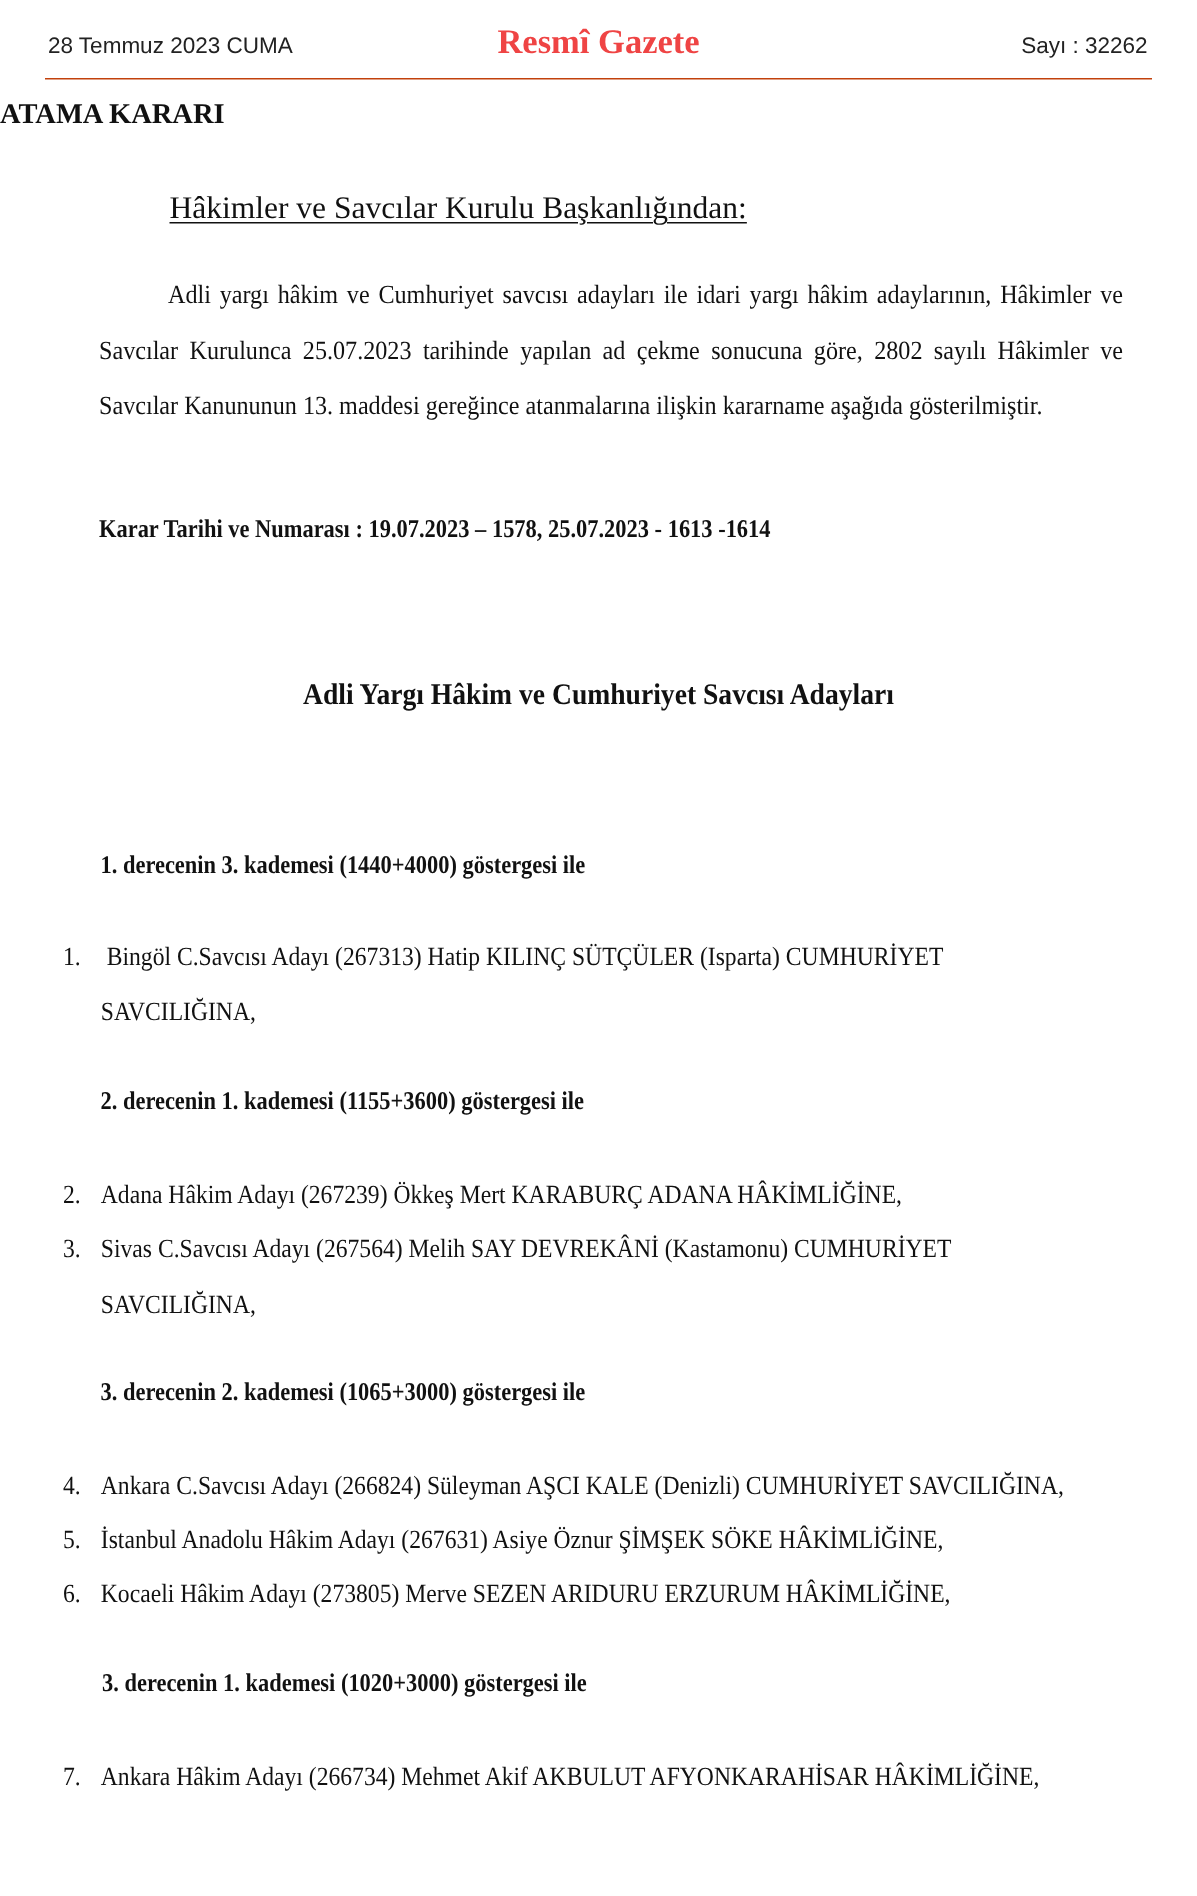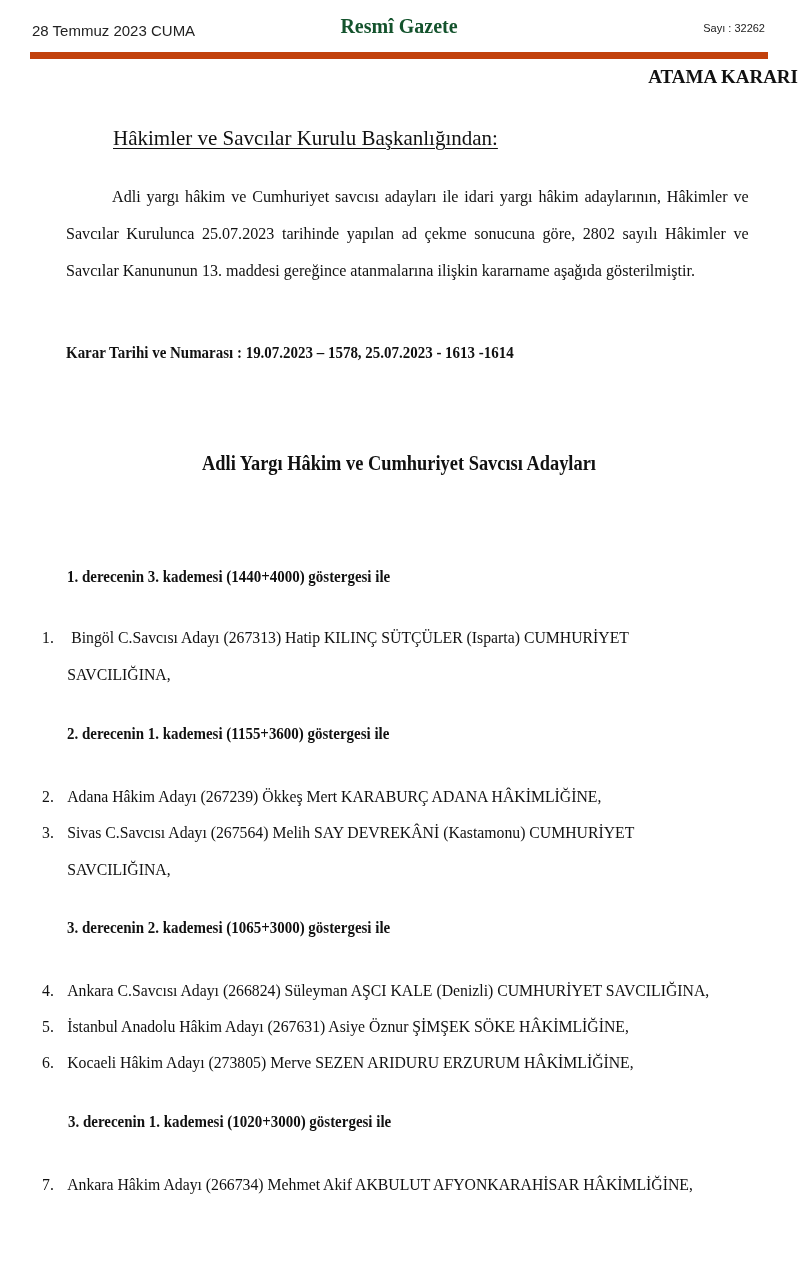--- a/index.html
+++ b/index.html
@@ -1,21 +1,21 @@
 <!DOCTYPE html>
 <html><head>
   <meta charset="utf-8">
   <style>
     html, body { margin: 0; padding: 0; background: #ffffff; }
     body { width: 798px; height: 1264px; position: relative; overflow: hidden; color: #111; }
-    .header { position: absolute; left: 30px; top: 0; width: 738px; height: 52px; border-bottom: 7px solid #c2410c; }
+    .header { position: absolute; left: 30px; top: 0; width: 738px; height: 52px; border-bottom: 1px solid #c2410c; }
     .hdr-date { position: absolute; left: 2px; top: 22px; font-family: "Liberation Sans", sans-serif; font-size: 15px; color: #222; }
-    .hdr-title { position: absolute; left: 0; right: 0; top: 15px; text-align: center; font-family: "Liberation Serif", serif; font-weight: bold; font-size: 20px; color: #14532d; }
-    .hdr-issue { position: absolute; right: 3px; top: 22px; font-family: "Liberation Sans", sans-serif; font-size: 11px; color: #222; }
-    .doc-title { position: absolute; left: 0; width: 798px; top: 66px; text-align: right; font-family: "Liberation Serif", serif; font-weight: bold; font-size: 19px; }
+    .hdr-title { position: absolute; left: 0; right: 0; top: 15px; text-align: center; font-family: "Liberation Serif", serif; font-weight: bold; font-size: 23px; color: #ef4444; }
+    .hdr-issue { position: absolute; right: 3px; top: 22px; font-family: "Liberation Sans", sans-serif; font-size: 15px; color: #222; }
+    .doc-title { position: absolute; left: 0; width: 798px; top: 66px; text-align: left; font-family: "Liberation Serif", serif; font-weight: bold; font-size: 19px; }
     .authority { position: absolute; left: 113px; top: 126px; font-family: "Liberation Serif", serif; font-size: 21px; text-decoration: underline; text-underline-offset: 3px; text-decoration-thickness: 1px; }
     .intro { position: absolute; left: 66px; top: 178px; width: 683px; font-family: "Liberation Serif", serif; font-size: 17.5px; line-height: 37px; text-align: justify; text-indent: 50px; transform: scaleX(0.92); transform-origin: left top; width: 742px; }
     .decision { position: absolute; left: 66px; top: 343px; font-family: "Liberation Serif", serif; font-weight: bold; font-size: 17px; transform: scaleX(0.88); transform-origin: left top; }
     .section-title { position: absolute; left: 0; width: 798px; top: 452px; text-align: center; font-family: "Liberation Serif", serif; font-weight: bold; font-size: 20px; transform: scaleX(0.92); }
     .grade { position: absolute; font-family: "Liberation Serif", serif; font-weight: bold; font-size: 17px; transform: scaleX(0.88); transform-origin: left top; white-space: nowrap; }
     .item { position: absolute; font-family: "Liberation Serif", serif; font-size: 17.5px; line-height: 37px; transform: scaleX(0.9); transform-origin: left top; white-space: nowrap; }
     .item .num { display: inline-block; width: 28px; }
     .item .cont { display: block; padding-left: 28px; }
   </style>
 </head>

